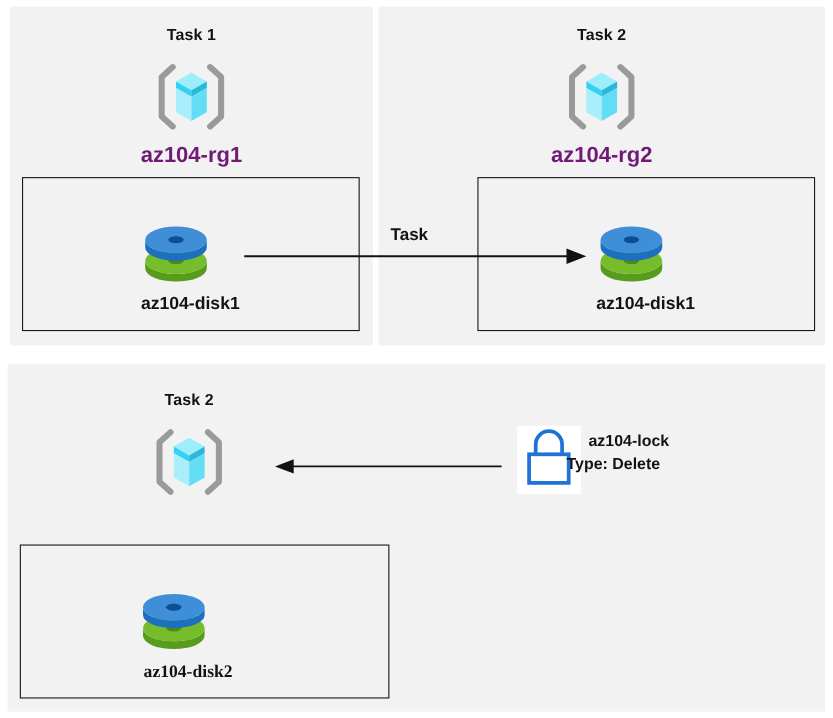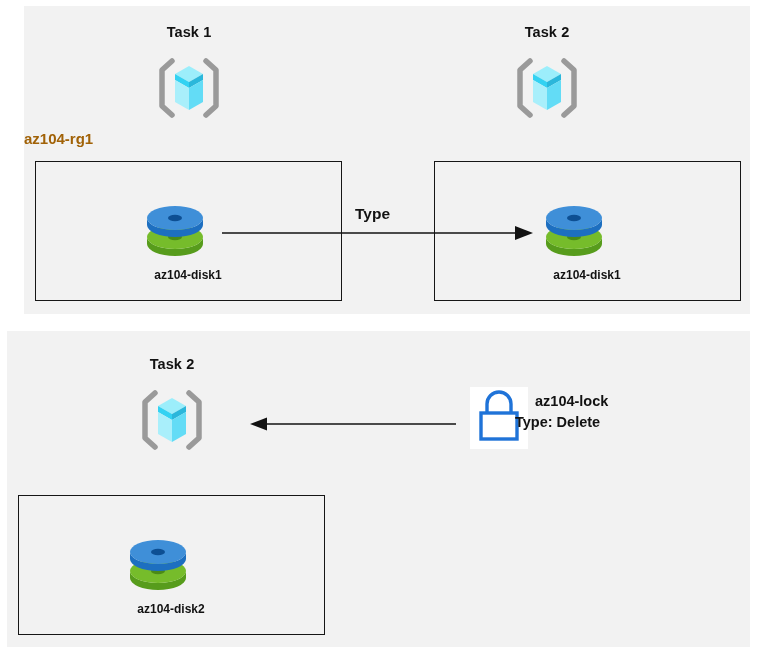--- a/index.html
+++ b/index.html
@@ -18,43 +18,44 @@
     position: absolute;
     left: 0; top: 0;
     width: 757px;
     height: 653px;
     background: #ffffff;
   }
   .panel {
     position: absolute;
     background: #f2f2f2;
   }
-  #panel-task1 { left: 24px;   top: 6px;   width: 330px; height: 308px; }
+  #panel-task1 { left: 9px;   top: 6px;   width: 330px; height: 308px; }
   #panel-task2 { left: 344px; top: 6px;   width: 406px; height: 308px; }
   #panel-task3 { left: 7px;   top: 331px; width: 743px; height: 316px; }
 
   .task-title {
     position: absolute;
     font-size: 14.5px;
     font-weight: bold;
     color: #121212;
     white-space: nowrap;
     text-align: center;
     letter-spacing: 0.1px;
   }
   .rg-label {
     position: absolute;
-    font-size: 15px;
-    font-weight: bold;
-    color: #a16207;
-    white-space: nowrap;
+    font-size: 20px;
+    font-weight: bold;
+    color: #701a75;
+    white-space: nowrap;
+    text-align: center;
   }
   .disk-label {
     position: absolute;
-    font-size: 12px;
+    font-size: 16px;
     font-weight: bold;
     color: #121212;
     white-space: nowrap;
     text-align: center;
   }
   .inner-box {
     position: absolute;
     border: 1.6px solid #161616;
     background: #f2f2f2;
     box-sizing: border-box;
@@ -154,20 +155,21 @@
         <path d="M14 3 L4 12 L4 48 L14 57" fill="none" stroke="#9a9a9a" stroke-width="5.5" stroke-linecap="round" stroke-linejoin="round"></path>
         <path d="M48 3 L58 12 L58 48 L48 57" fill="none" stroke="#9a9a9a" stroke-width="5.5" stroke-linecap="round" stroke-linejoin="round"></path>
         <polygon points="31,8 45,16 31,24 17,16" fill="#9ceefb"></polygon>
         <polygon points="17,16 31,24 31,30 17,22" fill="#33d2f2"></polygon>
         <polygon points="45,16 45,22 31,30 31,24" fill="#2bb7db"></polygon>
         <polygon points="17,22 31,30 31,52 17,44" fill="#a9effb"></polygon>
         <polygon points="45,22 45,44 31,52 31,30" fill="#63dcf6"></polygon>
       </svg>
     </div>
 
+    <div class="rg-label" style="left:0; top:124px; width:406px;">az104-rg2</div>
 
     <div class="inner-box" style="left:90px; top:155px; width:307px; height:140px;">
       <div class="disk-icon" style="left:107px; top:37px;">
         <svg viewBox="0 0 64 62" xmlns="http://www.w3.org/2000/svg">
           <path d="M4 38 a28 12 0 0 0 56 0 l0 7 a28 12 0 0 1 -56 0 z" fill="#579c1c"></path>
           <ellipse cx="32" cy="38" rx="28" ry="12" fill="#76bc2b"></ellipse>
           <ellipse cx="32" cy="38" rx="7" ry="3.2" fill="#4a8a18"></ellipse>
           <path d="M4 19 a28 12 0 0 0 56 0 l0 7 a28 12 0 0 1 -56 0 z" fill="#1d6fc0"></path>
           <ellipse cx="32" cy="19" rx="28" ry="12" fill="#3f8fd8"></ellipse>
           <ellipse cx="32" cy="19" rx="7" ry="3.2" fill="#0d4f93"></ellipse>
@@ -186,21 +188,21 @@
         <path d="M48 3 L58 12 L58 48 L48 57" fill="none" stroke="#9a9a9a" stroke-width="5.5" stroke-linecap="round" stroke-linejoin="round"></path>
         <polygon points="31,8 45,16 31,24 17,16" fill="#9ceefb"></polygon>
         <polygon points="17,16 31,24 31,30 17,22" fill="#33d2f2"></polygon>
         <polygon points="45,16 45,22 31,30 31,24" fill="#2bb7db"></polygon>
         <polygon points="17,22 31,30 31,52 17,44" fill="#a9effb"></polygon>
         <polygon points="45,22 45,44 31,52 31,30" fill="#63dcf6"></polygon>
       </svg>
     </div>
 
 
-    <div class="inner-box" style="left:11px; top:164px; width:307px; height:140px;">
+    <div class="inner-box" style="left:11px; top:164px; width:336px; height:140px;font-family:Liberation Serif, serif;">
       <div class="disk-icon" style="left:107px; top:37px;">
         <svg viewBox="0 0 64 62" xmlns="http://www.w3.org/2000/svg">
           <path d="M4 38 a28 12 0 0 0 56 0 l0 7 a28 12 0 0 1 -56 0 z" fill="#579c1c"></path>
           <ellipse cx="32" cy="38" rx="28" ry="12" fill="#76bc2b"></ellipse>
           <ellipse cx="32" cy="38" rx="7" ry="3.2" fill="#4a8a18"></ellipse>
           <path d="M4 19 a28 12 0 0 0 56 0 l0 7 a28 12 0 0 1 -56 0 z" fill="#1d6fc0"></path>
           <ellipse cx="32" cy="19" rx="28" ry="12" fill="#3f8fd8"></ellipse>
           <ellipse cx="32" cy="19" rx="7" ry="3.2" fill="#0d4f93"></ellipse>
         </svg>
       </div>
@@ -222,15 +224,15 @@
       <line x1="18" y1="13" x2="209" y2="13" stroke="#121212" stroke-width="1.7"></line>
       <polygon points="3,13 20,6.5 20,19.5" fill="#121212"></polygon>
     </svg>
   </div>
 
   <svg class="arrow-svg" style="left:218px; top:222px; width:320px; height:22px;" viewBox="0 0 320 22" xmlns="http://www.w3.org/2000/svg">
     <line x1="4" y1="11" x2="300" y2="11" stroke="#121212" stroke-width="1.7"></line>
     <polygon points="315,11 297,4 297,18" fill="#121212"></polygon>
   </svg>
 
-  <div class="move-label" style="left:355px; top:205px;">Type</div>
+  <div class="move-label" style="left:355px; top:205px;">Task</div>
 
 </div>
 
 </body></html>

